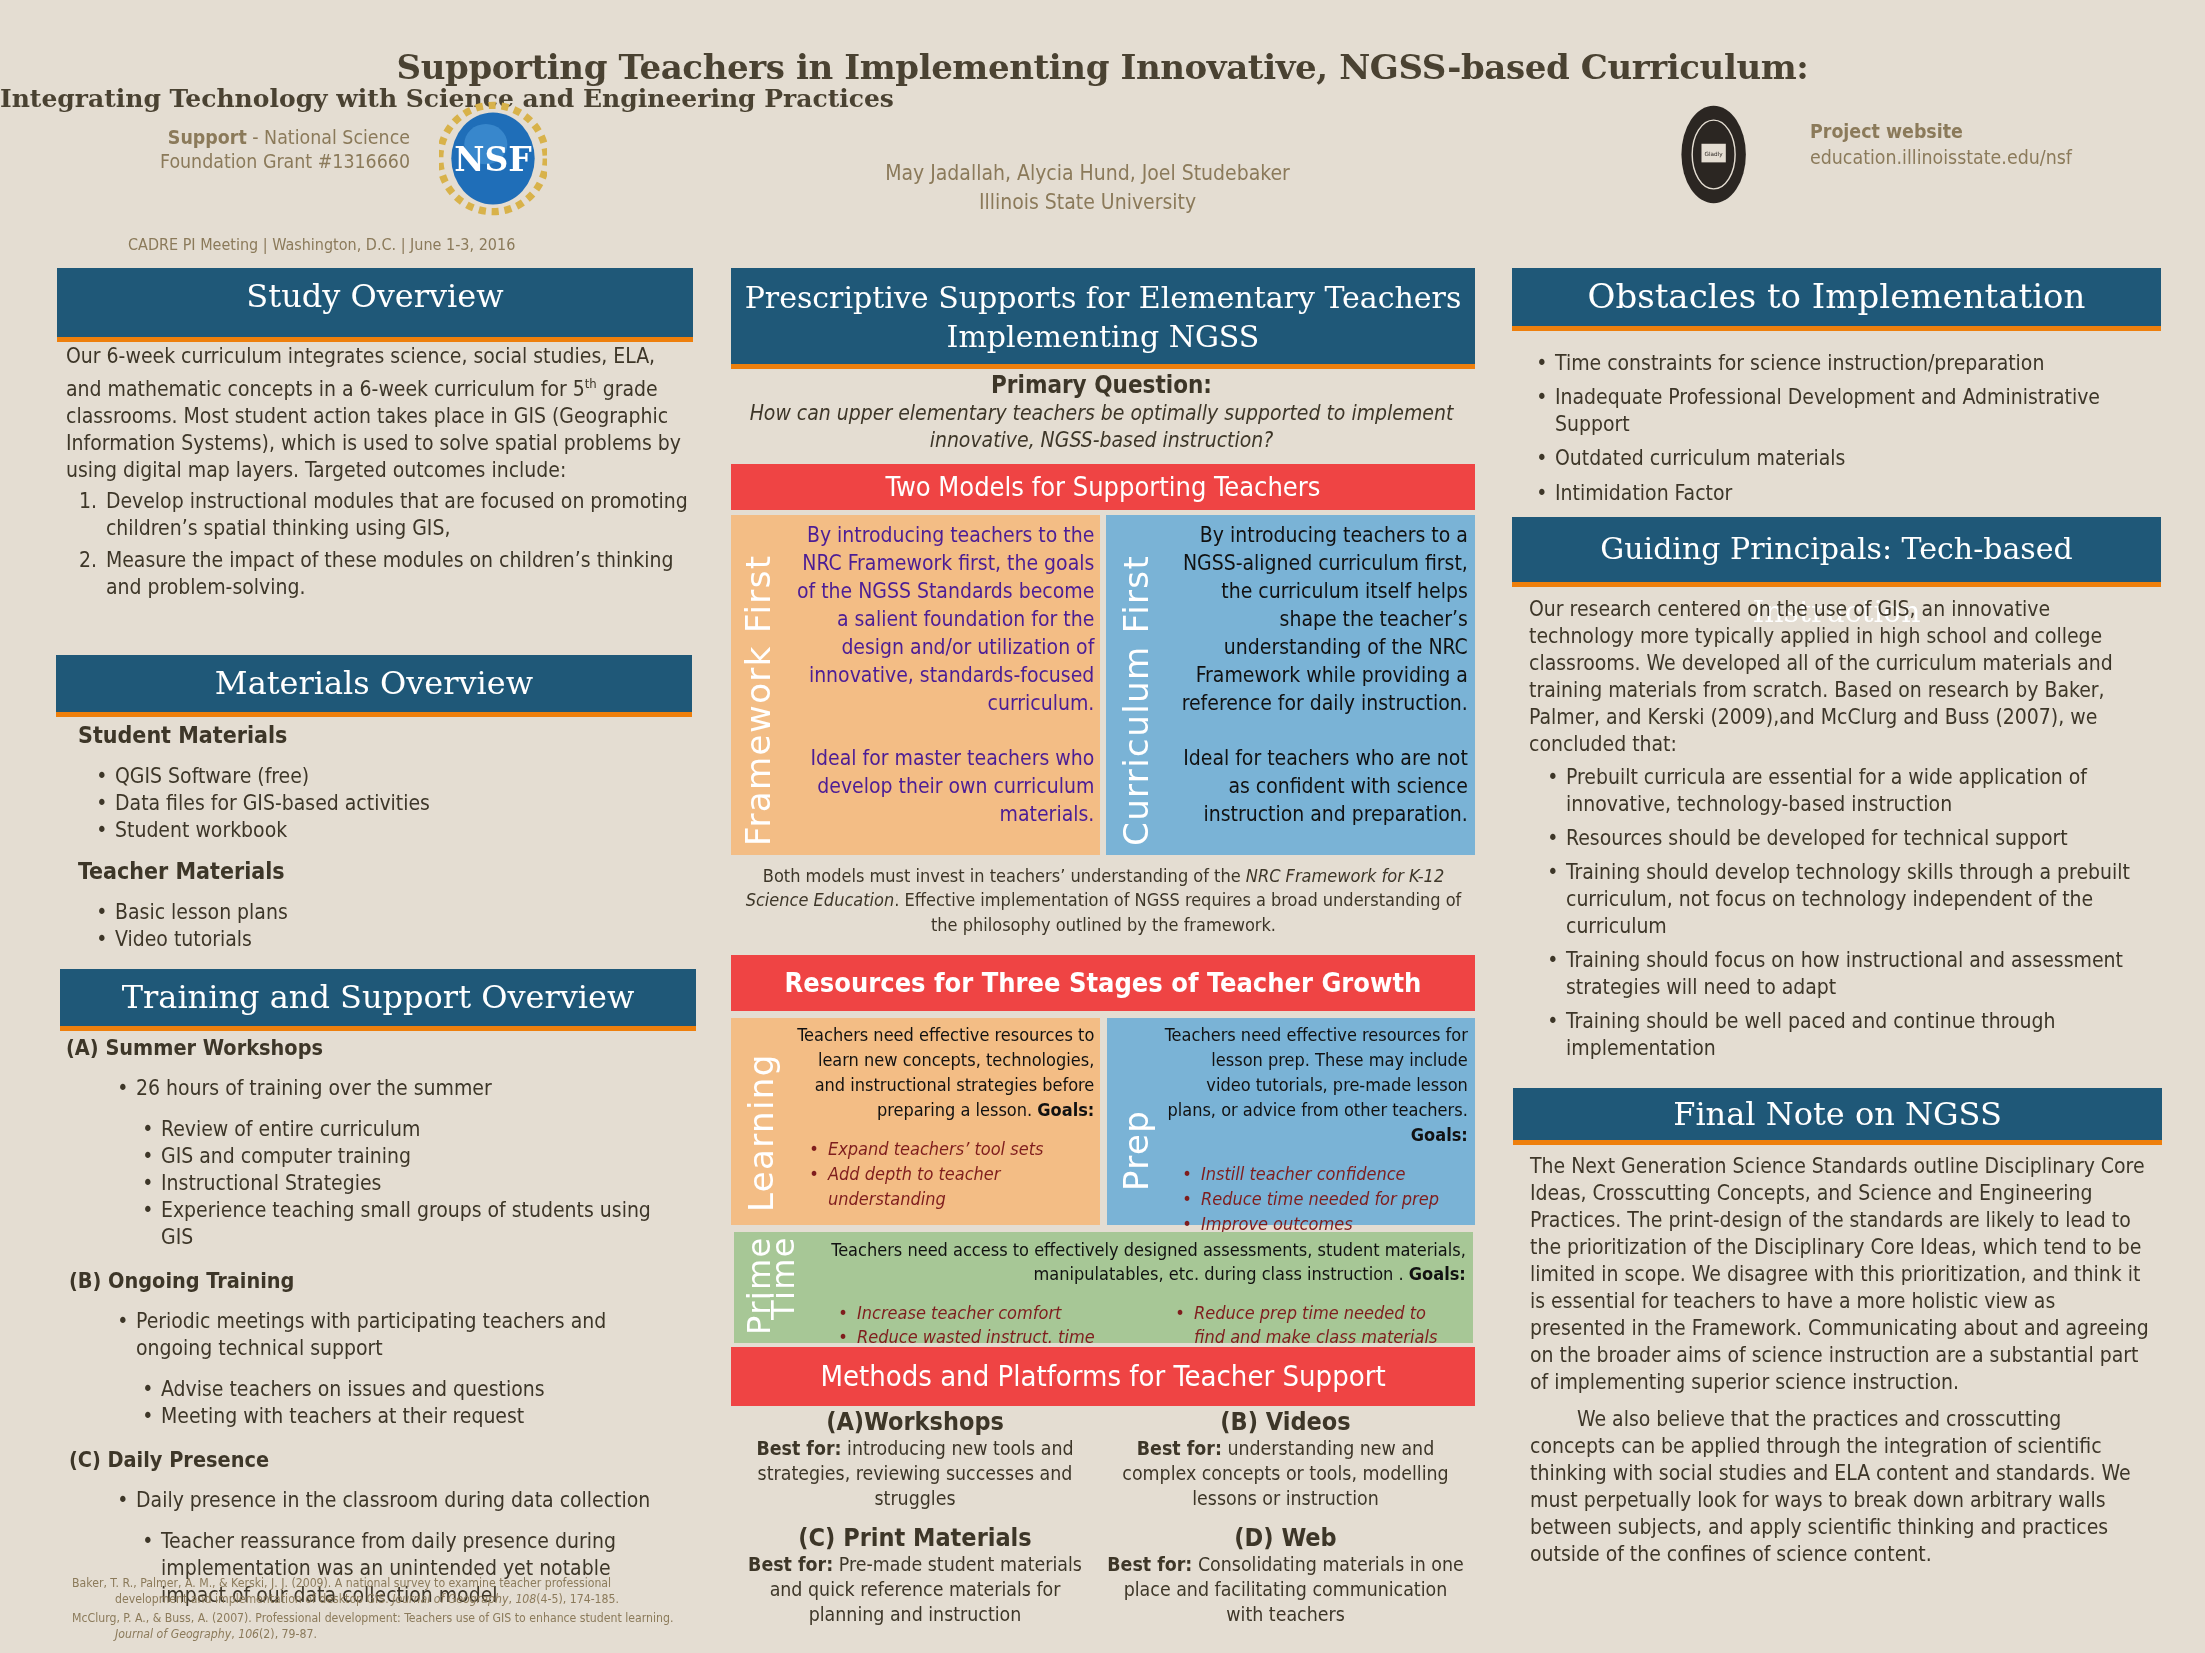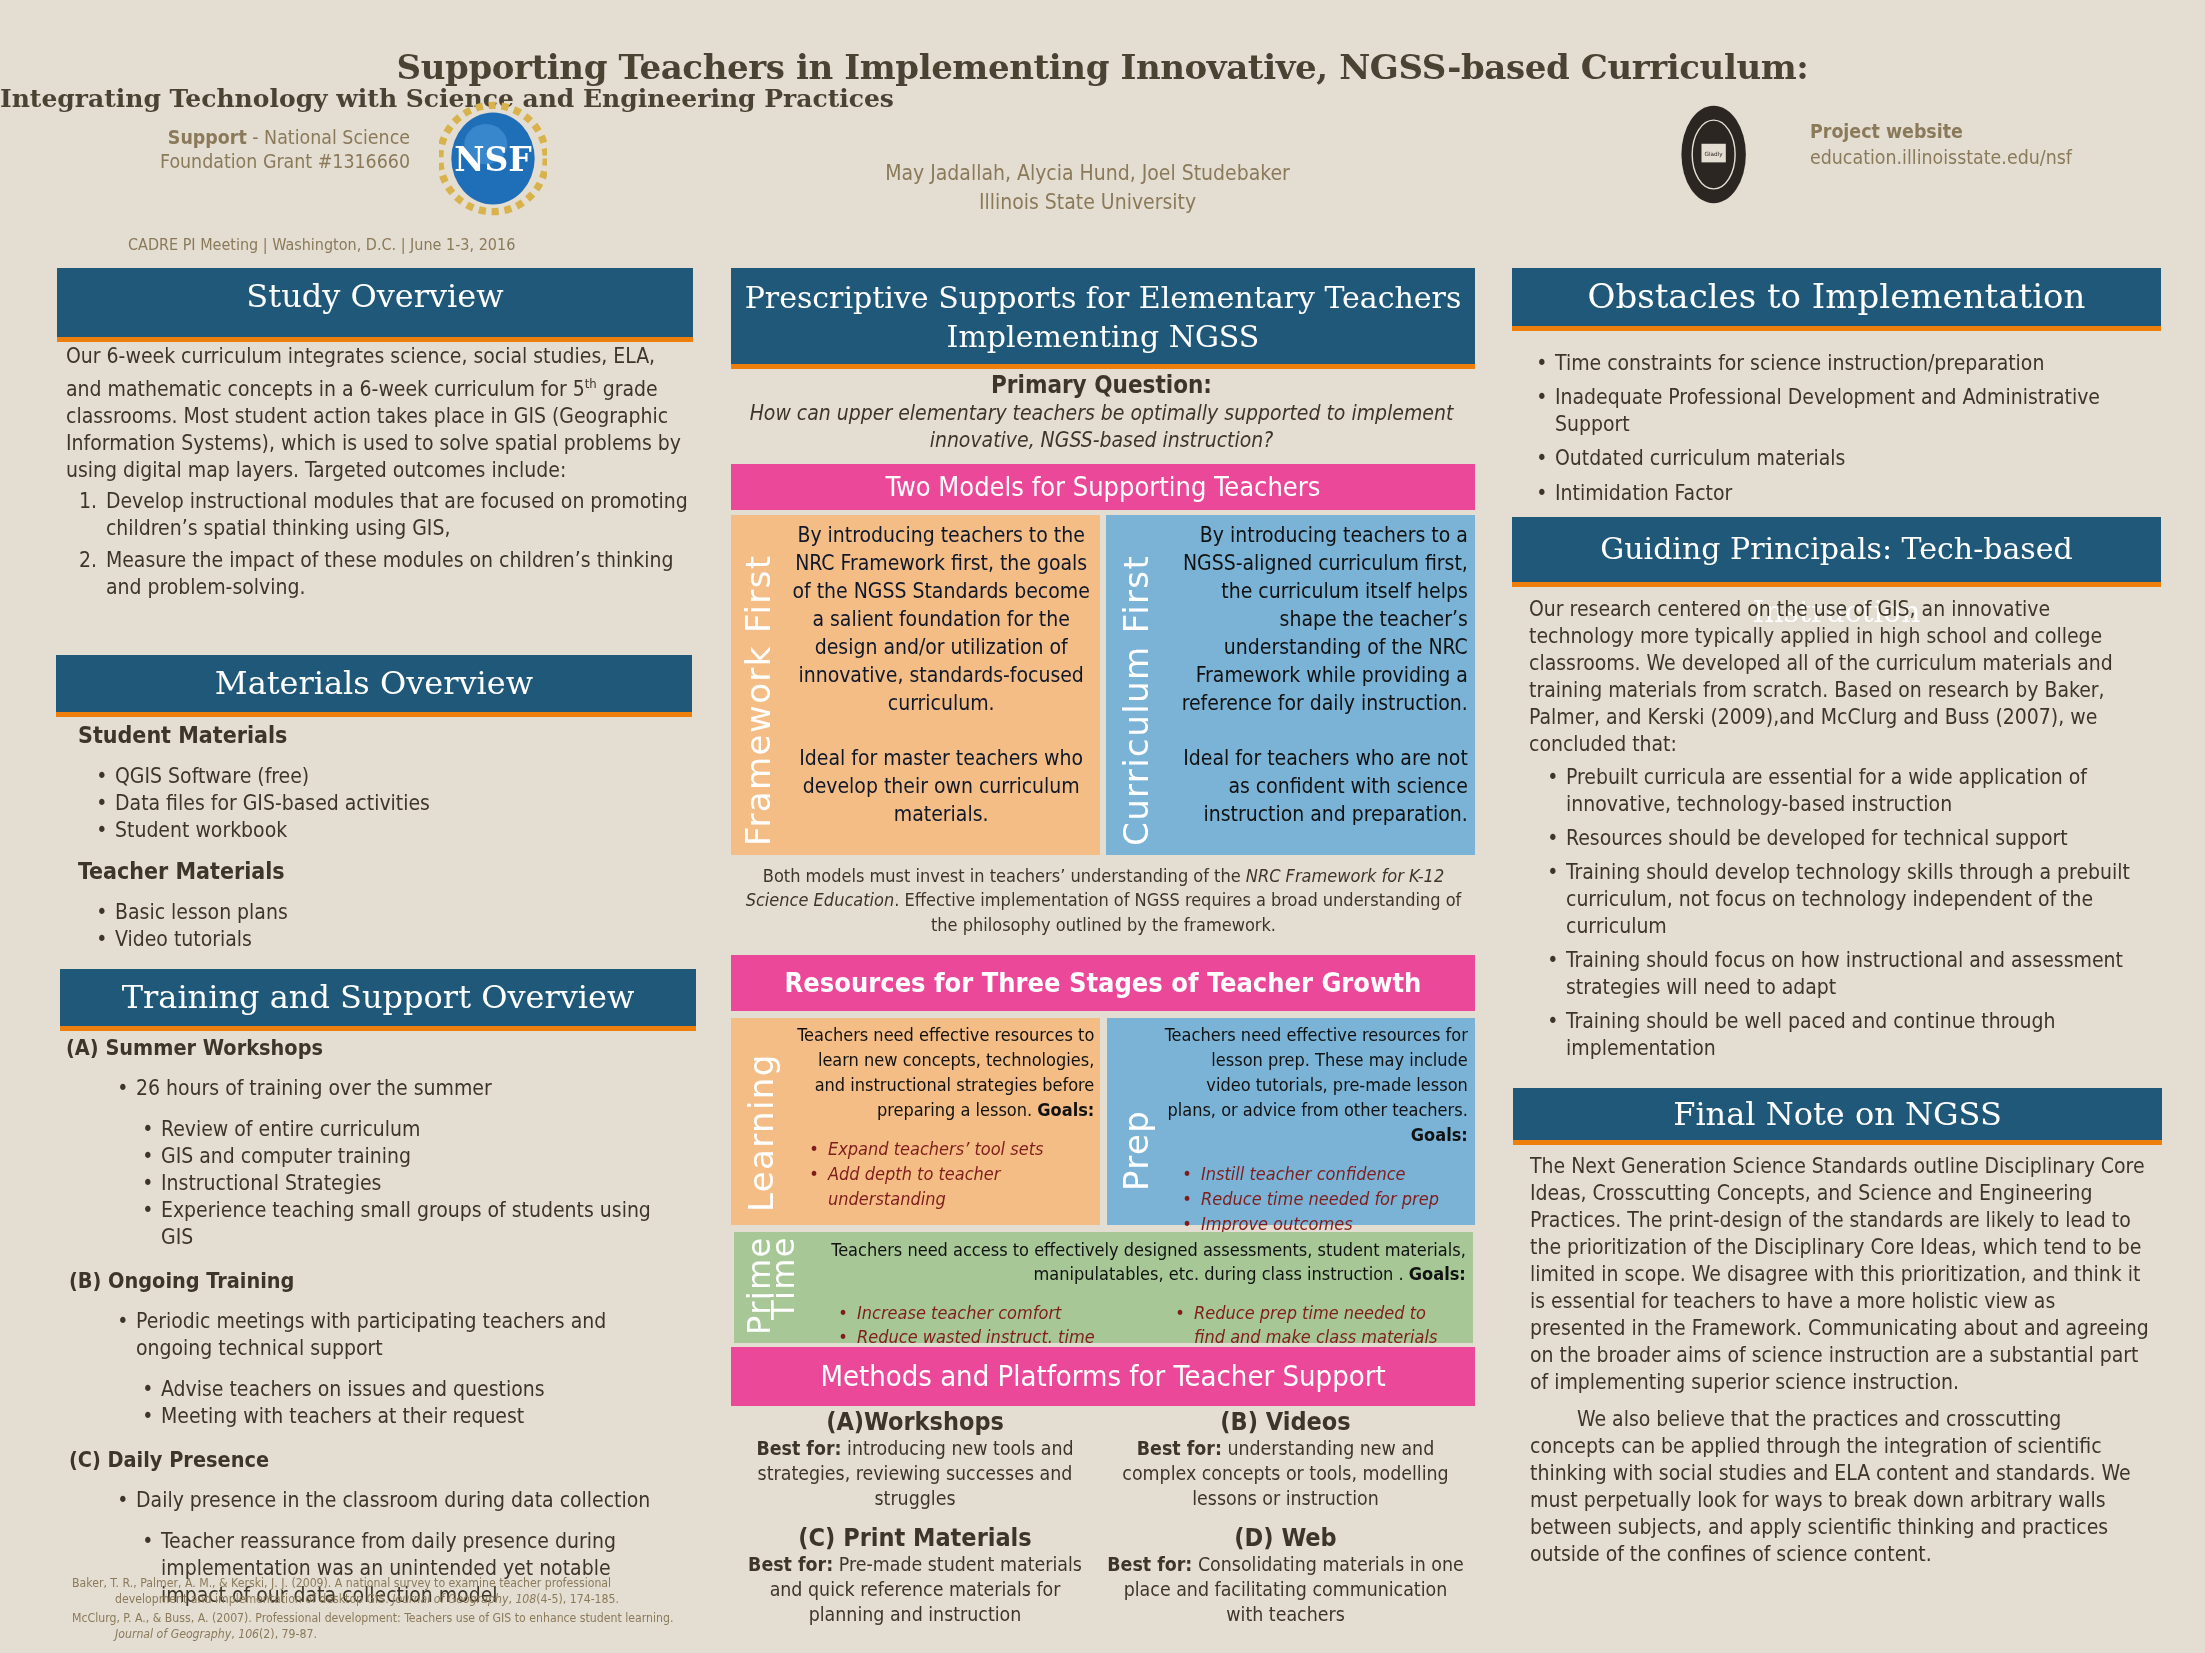--- a/index.html
+++ b/index.html
@@ -10,21 +10,21 @@
   .support { left:108px; top:126px; width:302px; text-align:right; font-size:19.4px; color:#8b7a5a; line-height:24.4px; }
   .support b { font-weight:bold; }
   .nsf { left:439px; top:101px; width:108px; height:115px; }
   .authors { left:0; width:2175px; top:159px; text-align:center; font-size:21px; color:#8b7a5a; line-height:29px; }
   .isu { left:1680px; top:104px; width:68px; height:101px; }
   .website { left:1810px; top:119px; font-size:19.4px; color:#8b7a5a; line-height:26px; }
   .website b { font-weight:bold; }
   .cadre { left:128px; top:235px; font-size:16px; color:#8b7a5a; }
 
   .hdr-blue { position:absolute; background:#1f5878; color:#fff; font-family:"DejaVu Serif",serif; text-align:center; border-bottom:5.7px solid #ee7f0c; box-sizing:border-box; }
-  .hdr-orange { position:absolute; background:#ec4899; color:#fff; text-align:center; box-sizing:border-box; }
+  .hdr-orange { position:absolute; background:#ef4444; color:#fff; text-align:center; box-sizing:border-box; }
 
   .body-text { position:absolute; font-size:21px; line-height:27px; color:#3d3628; }
   ul.b { list-style:none; margin:14px; padding:0; }
   ul.b li { position:relative; padding-left:23px; }
   ul.b li::before { content:"•"; position:absolute; left:4.3px; }
   .sub li { padding-left:23px; }
   .box { position:absolute; box-sizing:border-box; }
   .vlabel { position:absolute; color:#fff; writing-mode:vertical-rl; transform:rotate(180deg); font-family:"DejaVu Sans",sans-serif; font-size:34px; white-space:nowrap; letter-spacing:1.4px; }
   .goal { color:#7f1d1d; font-style:italic; }
   .method h3 { margin:0; font-size:25px; font-weight:bold; text-align:center; color:#3d3628; }
@@ -135,21 +135,21 @@
 <div class="hdr-blue" style="left:731px;top:268px;width:744px;height:101px;font-size:30px;line-height:39px;padding-top:10px;">Prescriptive Supports for Elementary Teachers Implementing NGSS</div>
 <div class="abs" style="left:739px;top:370px;width:725px;text-align:center;">
   <div style="font-weight:bold;font-size:24px;line-height:30px;">Primary Question:</div>
   <div style="font-style:italic;font-size:21px;line-height:27px;">How can upper elementary teachers be optimally supported to implement innovative, NGSS-based instruction?</div>
 </div>
 
 <div class="hdr-orange" style="left:731px;top:464px;width:744px;height:46px;font-size:27px;line-height:46px;">Two Models for Supporting Teachers</div>
 
 <div class="box" style="left:731px;top:515px;width:369px;height:340px;background:#f3bd85;">
   <div class="vlabel" style="left:7.2px;top:29px;height:302px;">Framework First</div>
-  <div style="position:absolute;left:57px;right:5.7px;top:5.7px;text-align:center;font-size:21px;line-height:28px;color:#0f172a;">
+  <div style="position:absolute;left:57px;right:5.7px;top:5.7px;text-align:right;font-size:21px;line-height:28px;color:#4c1d95;">
     <div>By introducing teachers to the NRC Framework first, the goals of the NGSS Standards become a salient foundation for the design and/or utilization  of innovative, standards-focused curriculum.</div>
     <div style="margin-top:27px;">Ideal for master teachers who develop their own curriculum materials.</div>
   </div>
 </div>
 <div class="box" style="left:1106px;top:515px;width:369px;height:340px;background:#7ab3d6;">
   <div class="vlabel" style="left:10px;top:29px;height:302px;">Curriculum First</div>
   <div style="position:absolute;left:57px;right:7.2px;top:5.7px;text-align:right;font-size:21px;line-height:28px;color:#111;">
     <div>By introducing teachers to a NGSS-aligned curriculum first, the curriculum itself helps shape the teacher’s understanding of the NRC Framework while providing a reference for daily instruction.</div>
     <div style="margin-top:27px;">Ideal for teachers who are not as confident with science instruction and preparation.</div>
   </div>

